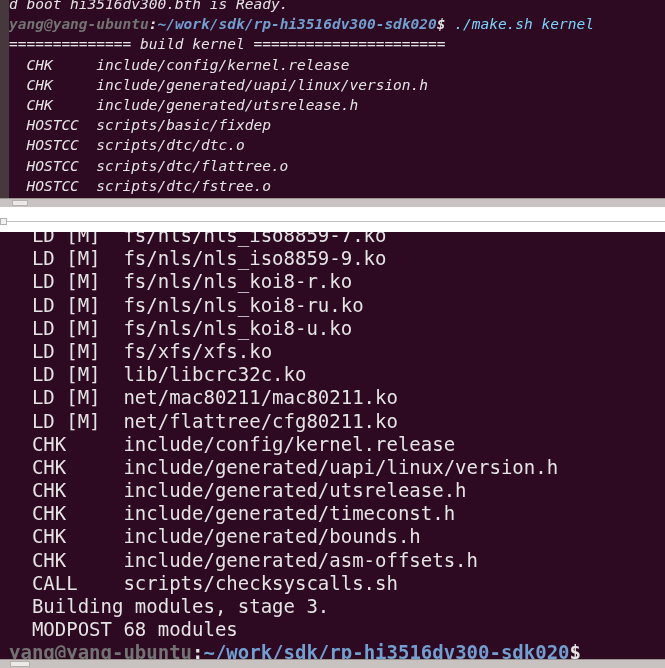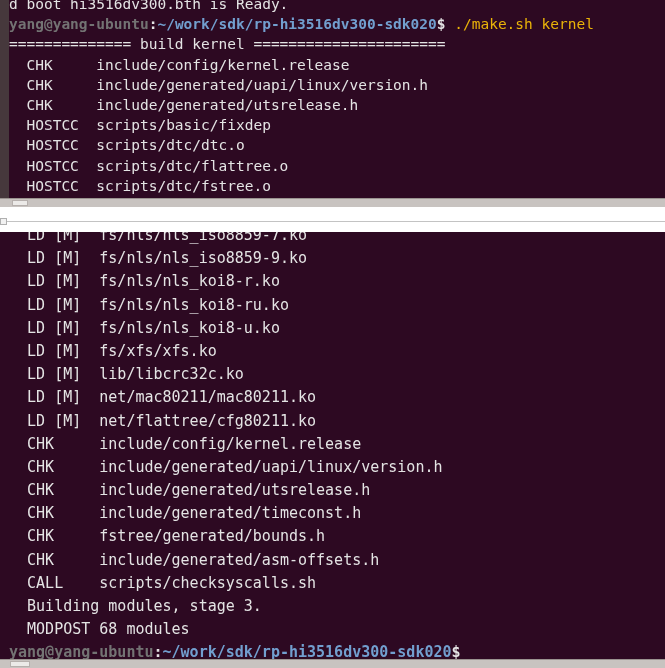--- a/index.html
+++ b/index.html
@@ -42,28 +42,29 @@
     line-height: 20.2px;
     white-space: pre;
     color: #e4e4e4;
     letter-spacing: 0px;
     height: 20.2px;
   }
   .user   { color: #737373; font-weight: bold; }
   .colon  { color: #e4e4e4; font-weight: bold; }
   .path   { color: #729fcf; font-weight: bold; margin-top: 37px; }
   .dollar { color: #e4e4e4; font-weight: bold; }
-  .cmd    { color: #eab308; }
+  .cmd    { color: #7dd3fc; }
 
   
   #panel-top {
     position: absolute;
     left: 0; top: 0;
     width: 665px;
     height: 207px;
+    font-style: italic;
   }
   #panel-top .term-screen {
     position: absolute;
     left: 0;
     top: -6px;
     width: 665px;
   }
 
   
   .hscroll {
@@ -123,21 +124,21 @@
     width: 665px;
     height: 436px;
   }
   #panel-bottom .term-screen {
     position: absolute;
     left: 0;
     top: -8px;
     width: 665px;
     padding-left: 9px;
   }
-  #panel-bottom .line { font-size: 15px; line-height: 23.2px; height: 23.2px; }
+  #panel-bottom .line { font-size: 19px; line-height: 23.2px; height: 23.2px; }
   #panel-bottom .hscroll { bottom: 0; }
   #panel-bottom .hscroll .thumb { left: 10px; width: 20px; }
 </style>
 </head>
 <body>
 
 <div class="term" id="panel-top">
   <div class="term-lborder"></div>
 
   <div class="term-screen">
@@ -175,21 +176,21 @@
     <div class="line">  LD [M]  fs/nls/nls_koi8-ru.ko</div>
     <div class="line">  LD [M]  fs/nls/nls_koi8-u.ko</div>
     <div class="line">  LD [M]  fs/xfs/xfs.ko</div>
     <div class="line">  LD [M]  lib/libcrc32c.ko</div>
     <div class="line">  LD [M]  net/mac80211/mac80211.ko</div>
     <div class="line">  LD [M]  net/flattree/cfg80211.ko</div>
     <div class="line">  CHK     include/config/kernel.release</div>
     <div class="line">  CHK     include/generated/uapi/linux/version.h</div>
     <div class="line">  CHK     include/generated/utsrelease.h</div>
     <div class="line">  CHK     include/generated/timeconst.h</div>
-    <div class="line">  CHK     fstree/generated/bounds.h</div>
+    <div class="line">  CHK     include/generated/bounds.h</div>
     <div class="line">  CHK     include/generated/asm-offsets.h</div>
     <div class="line">  CALL    scripts/checksyscalls.sh</div>
     <div class="line">  Building modules, stage 3.</div>
     <div class="line">  MODPOST 68 modules</div>
 
     <div class="line"><span class="user">yang@yang-ubuntu</span><span class="colon">:</span><span class="path">~/work/sdk/rp-hi3516dv300-sdk020</span><span class="dollar">$</span><span class="cmd"></span></div>
   </div>
 
   <div class="hscroll">
     <div class="thumb"></div>

